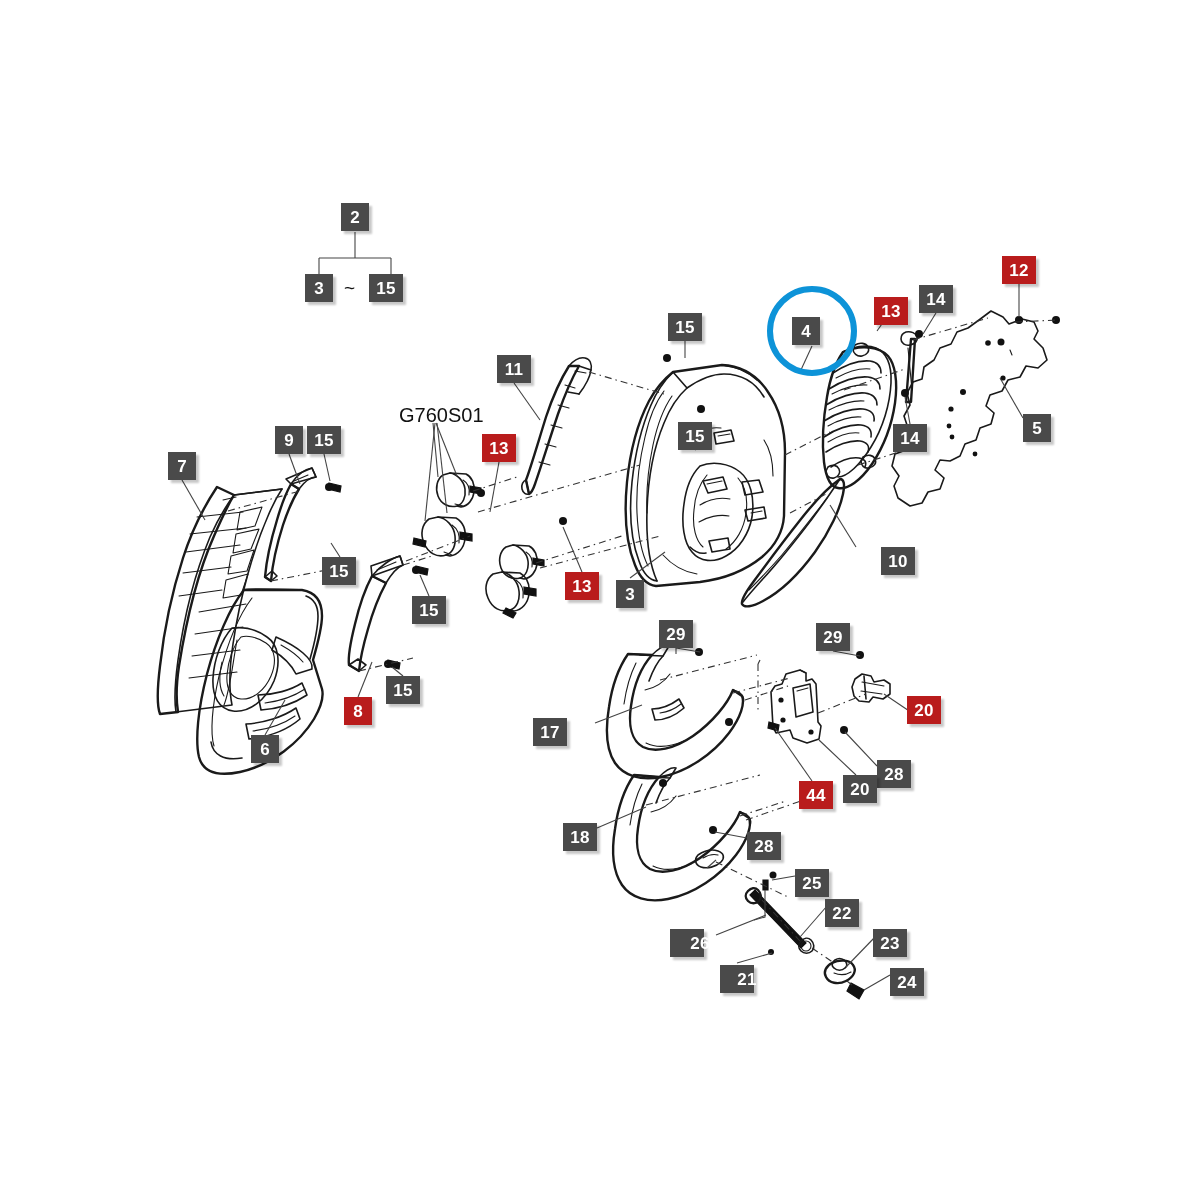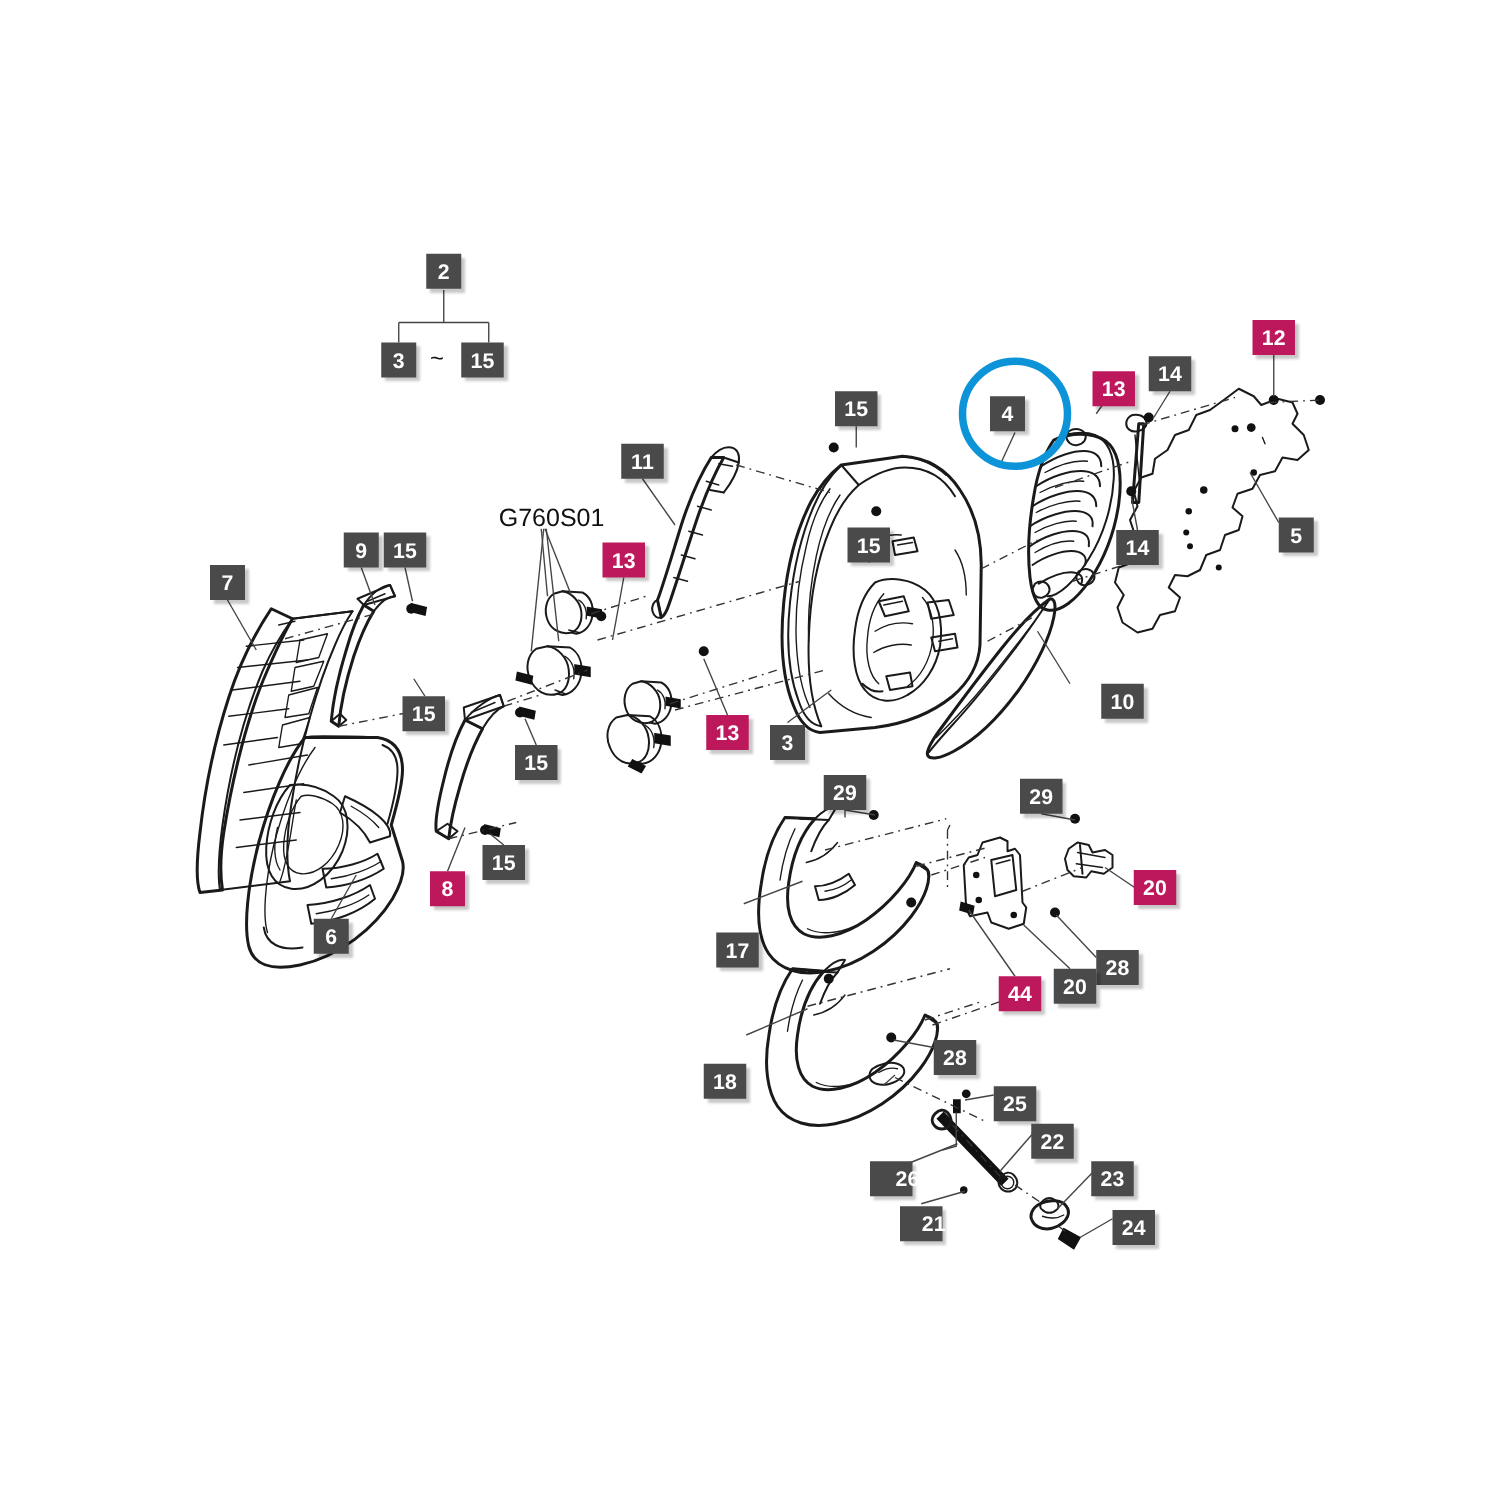--- a/index.html
+++ b/index.html
@@ -9,21 +9,21 @@
   #art{position:absolute;left:0;top:0;width:1200px;height:1200px;}
 
   
   .lbl{position:absolute;box-sizing:border-box;
        display:flex;align-items:center;justify-content:center;
        font-size:17px;font-weight:bold;color:#ffffff;
        letter-spacing:.2px;line-height:1;
        box-shadow:3px 3px 2px rgba(0,0,0,.22);
        user-select:none;}
   .lbl.dark{background:#4a4a4a;}
-  .lbl.cyan{background:#be185d;}
+  .lbl.cyan{background:#b91c1c;}
   .lbl.w28{width:28px;height:28px;}
   .lbl.w34{width:34px;height:28px;}
 
   .plaintext{position:absolute;font-size:20px;color:#111;white-space:nowrap;text-align:center;}
   .tilde{position:absolute;font-size:19px;color:#111;}
 </style>
 </head>
 <body>
 
 <div id="stage">
@@ -497,27 +497,27 @@
       <div class="lbl dark w34" style="left: 845px; top: 547px; margin-left: 36px;">10</div>
       <div class="lbl dark w34" style="left: 412px; top: 596px;">15</div>
       <div class="lbl cyan w34" style="left: 565px; top: 572px;">13</div>
       <div class="lbl dark w28" style="left: 616px; top: 580px;">3</div>
       <div class="lbl dark w34" style="left: 386px; top: 676px;">15</div>
       <div class="lbl cyan w28" style="left: 344px; top: 697px;">8</div>
       <div class="lbl dark w28" style="left: 251px; top: 735px;">6</div>
       <div class="lbl dark w34" style="left: 659px; top: 620px;">29</div>
       <div class="lbl dark w34" style="left: 816px; top: 623px;">29</div>
       <div class="lbl cyan w34" style="left: 907px; top: 696px;">20</div>
-      <div class="lbl dark w34" style="left: 573px; top: 718px; margin-top: 28px;">17</div>
+      <div class="lbl dark w34" style="left: 533px; top: 718px;">17</div>
       <div class="lbl dark w34" style="left: 877px; top: 760px;">28</div>
       <div class="lbl cyan w34" style="left: 799px; top: 781px;">44</div>
       <div class="lbl dark w34" style="left: 843px; top: 775px;">20</div>
-      <div class="lbl dark w34" style="left: 563px; top: 823px; margin-top: 28px;">18</div>
+      <div class="lbl dark w34" style="left: 563px; top: 823px;">18</div>
       <div class="lbl dark w34" style="left: 747px; top: 832px;">28</div>
       <div class="lbl dark w34" style="left: 795px; top: 869px;">25</div>
       <div class="lbl dark w34" style="left: 825px; top: 899px; text-align: center;">22</div>
-      <div class="lbl dark w34" style="left: 696px; top: 929px; padding-left: 26px;">26</div>
+      <div class="lbl dark w34" style="left: 670px; top: 929px; padding-left: 26px;">26</div>
       <div class="lbl dark w34" style="left: 873px; top: 929px;">23</div>
       <div class="lbl dark w34" style="left: 720px; top: 965px; padding-left: 20px;">21</div>
       <div class="lbl dark w34" style="left: 890px; top: 968px;">24</div>
     </div>
 
 </div>
 
 </body></html>

